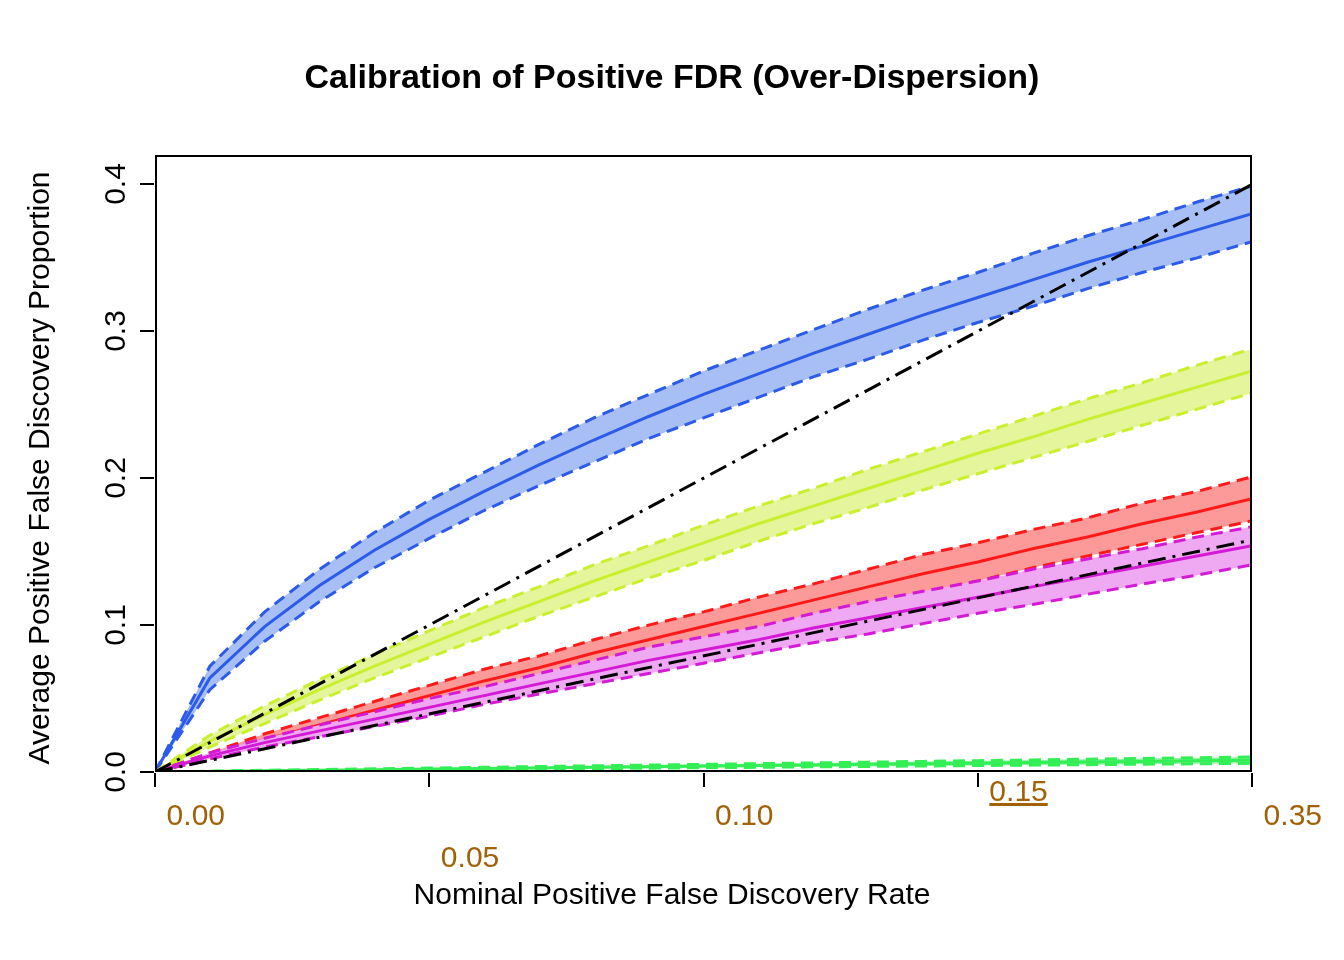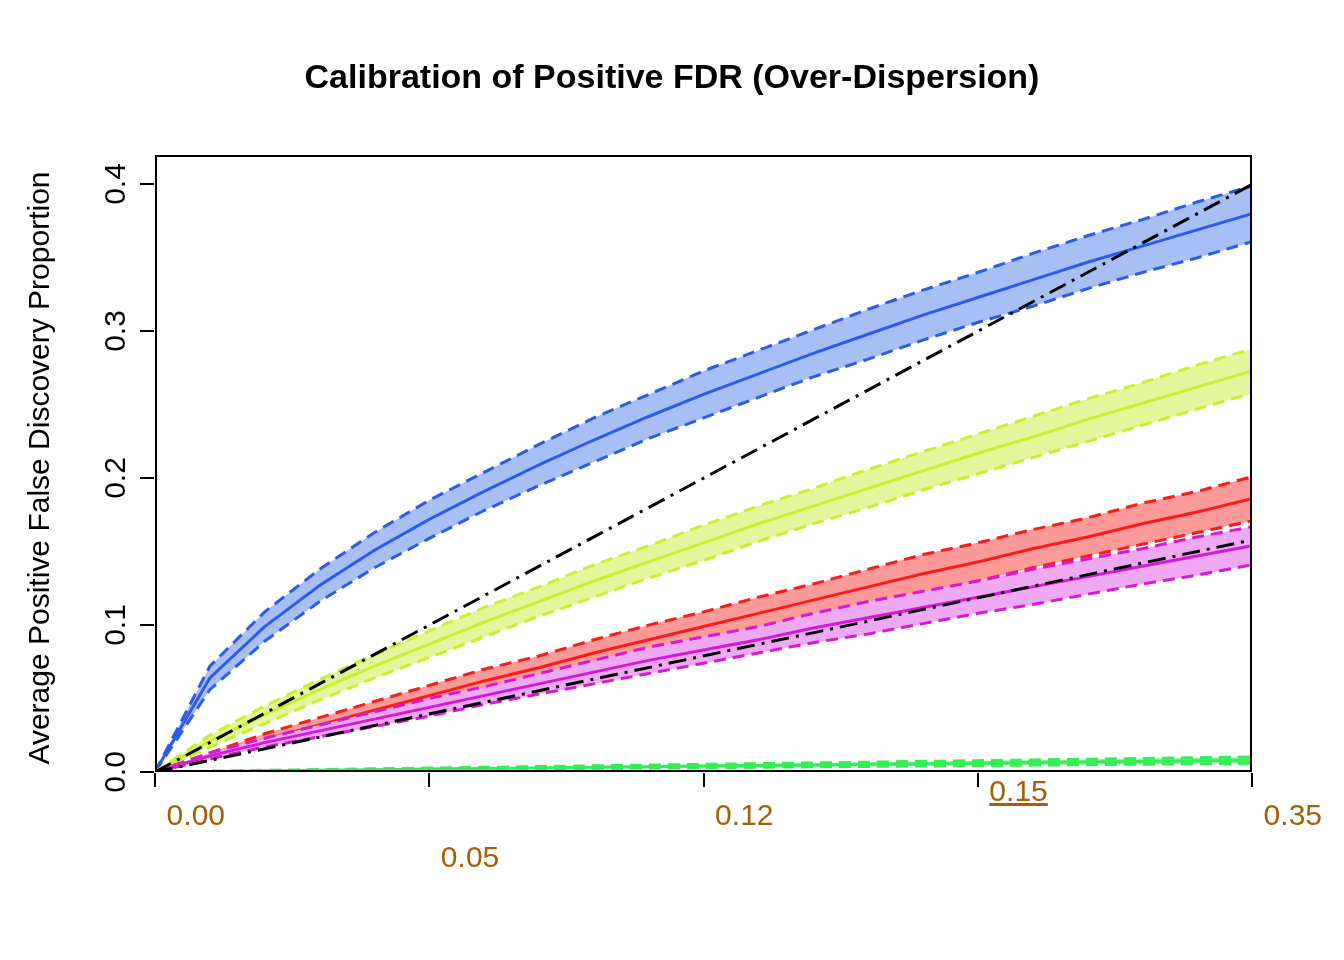--- a/index.html
+++ b/index.html
@@ -103,38 +103,39 @@
 </style>
 </head>
 <body>
 
 <div id="page">
 
   <div id="chart-title">Calibration of Positive FDR (Over-Dispersion)</div>
 
   <div id="ylabel">Average Positive False Discovery Proportion</div>
 
+  <div id="xlabel">Nominal Positive False Discovery Rate</div>
 
   <div id="axis-ticks">
       <div class="tick-mark-y" style="left: 140px; top: 771px;"></div>
       <div class="ytick-label" style="width: 80px; left: 75px; top: 755px;">0.0</div>
       <div class="tick-mark-y" style="left: 140px; top: 624.095px;"></div>
       <div class="ytick-label" style="width: 80px; left: 75px; top: 608.095px;">0.1</div>
       <div class="tick-mark-y" style="left: 140px; top: 477.19px;"></div>
       <div class="ytick-label" style="width: 80px; left: 75px; top: 461.19px;">0.2</div>
       <div class="tick-mark-y" style="left: 140px; top: 330.286px;"></div>
       <div class="ytick-label" style="width: 80px; left: 75px; top: 314.286px;">0.3</div>
       <div class="tick-mark-y" style="left: 140px; top: 183.381px;"></div>
       <div class="ytick-label" style="width: 80px; left: 75px; top: 167.381px;">0.4</div>
       <div class="tick-mark-x" style="left: 154px; top: 773px;"></div>
       <div class="xtick-label" style="width: 140px; left: 85px; top: 798px;">0.00</div>
       <div class="tick-mark-x" style="left: 428.25px; top: 773px;"></div>
       <div class="xtick-label" style="width: 140px; left: 359.25px; top: 840px;">0.05</div>
       <div class="tick-mark-x" style="left: 702.5px; top: 773px;"></div>
-      <div class="xtick-label" style="width: 140px; left: 633.5px; top: 798px;">0.12</div>
+      <div class="xtick-label" style="width: 140px; left: 633.5px; top: 798px;">0.10</div>
       <div class="tick-mark-x" style="left: 976.75px; top: 773px;"></div>
       <div class="xtick-label" style="width: 140px; left: 907.75px; top: 774px; text-decoration: underline;">0.15</div>
       <div class="tick-mark-x" style="left: 1251px; top: 773px;"></div>
       <div class="xtick-label" style="width: 140px; left: 1182px; top: 798px;">0.35</div>
     </div>
 
   <div id="plot-area">
     <svg class="overlay" id="plot-svg" viewBox="0 0 1097 617" preserveAspectRatio="none">
         <g>
           <path d="M0.00 617.00 L54.85 511.23 L109.70 456.87 L164.55 414.27 L219.40 377.55 L274.25 345.23 L329.10 317.31 L383.95 289.40 L438.80 262.96 L493.65 239.45 L548.50 215.95 L603.35 195.38 L658.20 174.82 L713.05 154.25 L767.90 135.15 L822.75 117.52 L877.60 98.43 L932.45 80.80 L987.30 64.64 L1042.15 47.01 L1097.00 30.85 L1097.00 86.67 L1042.15 102.83 L987.30 117.52 L932.45 133.68 L877.60 151.31 L822.75 167.47 L767.90 185.10 L713.05 204.20 L658.20 221.83 L603.35 242.39 L548.50 262.96 L493.65 283.53 L438.80 307.03 L383.95 330.54 L329.10 355.51 L274.25 383.42 L219.40 412.80 L164.55 446.59 L109.70 486.25 L54.85 534.73 L0.00 617.00 Z" fill="#A8BFF5" stroke="none"></path>

